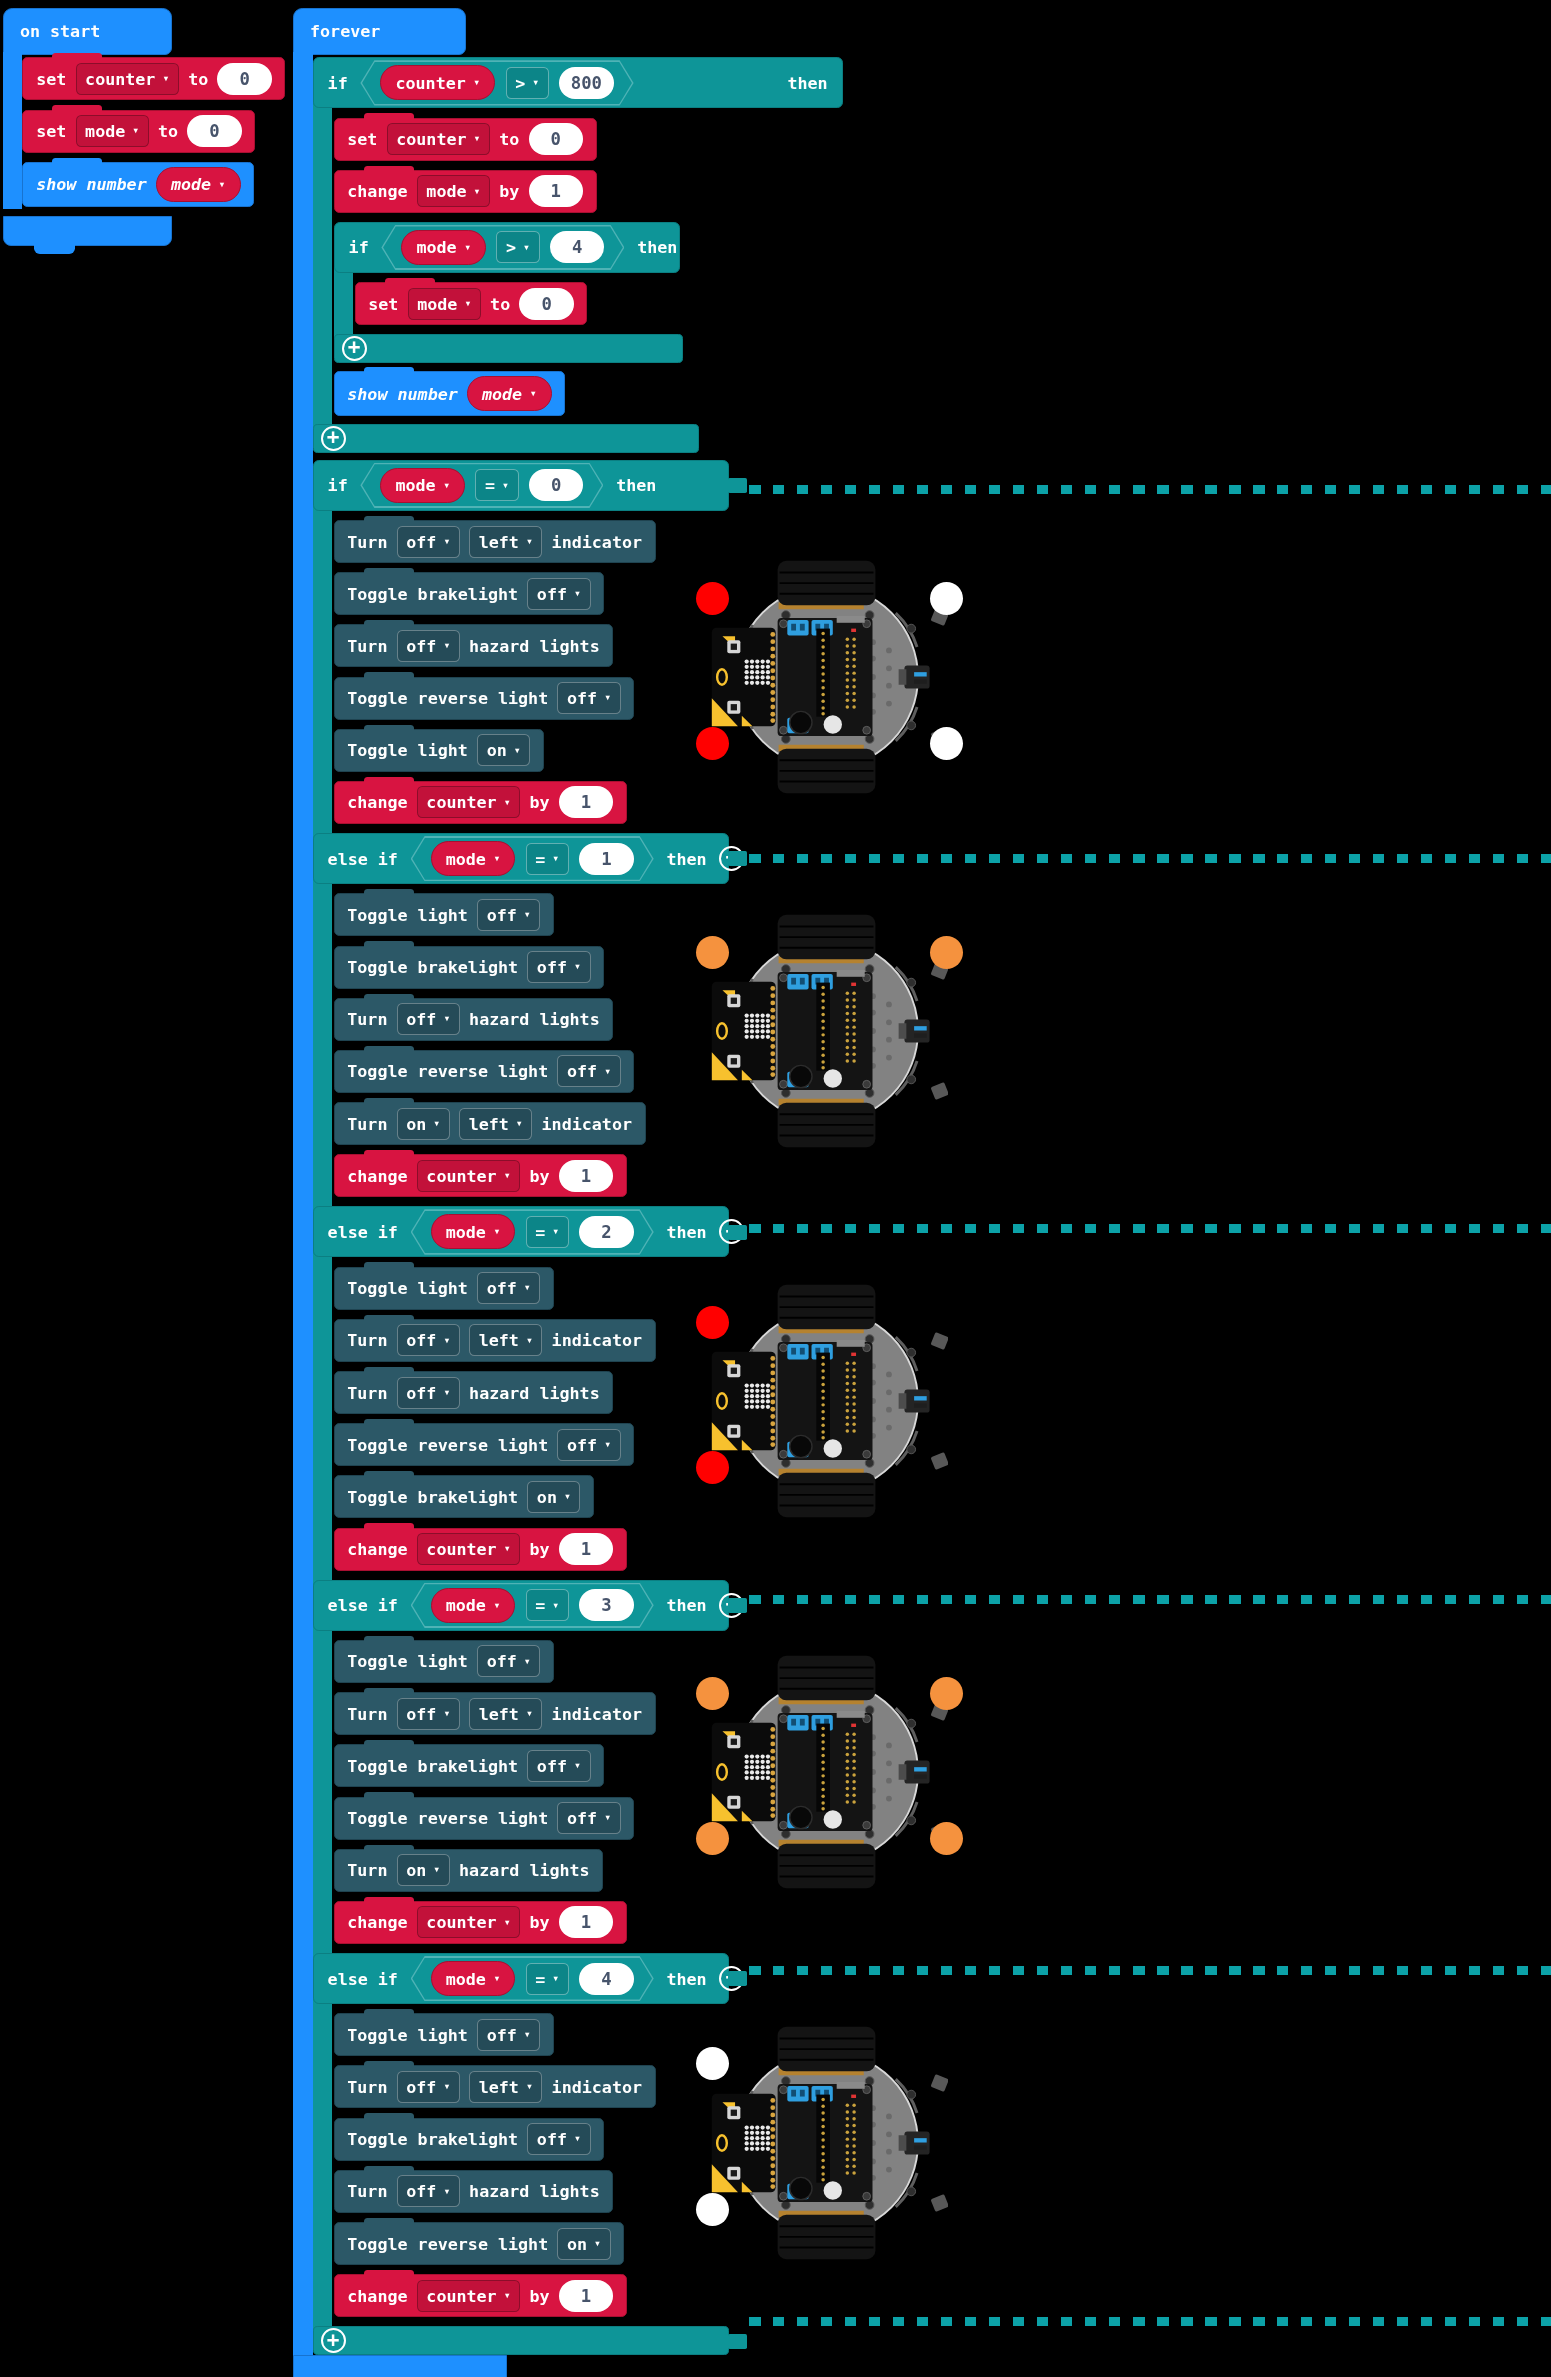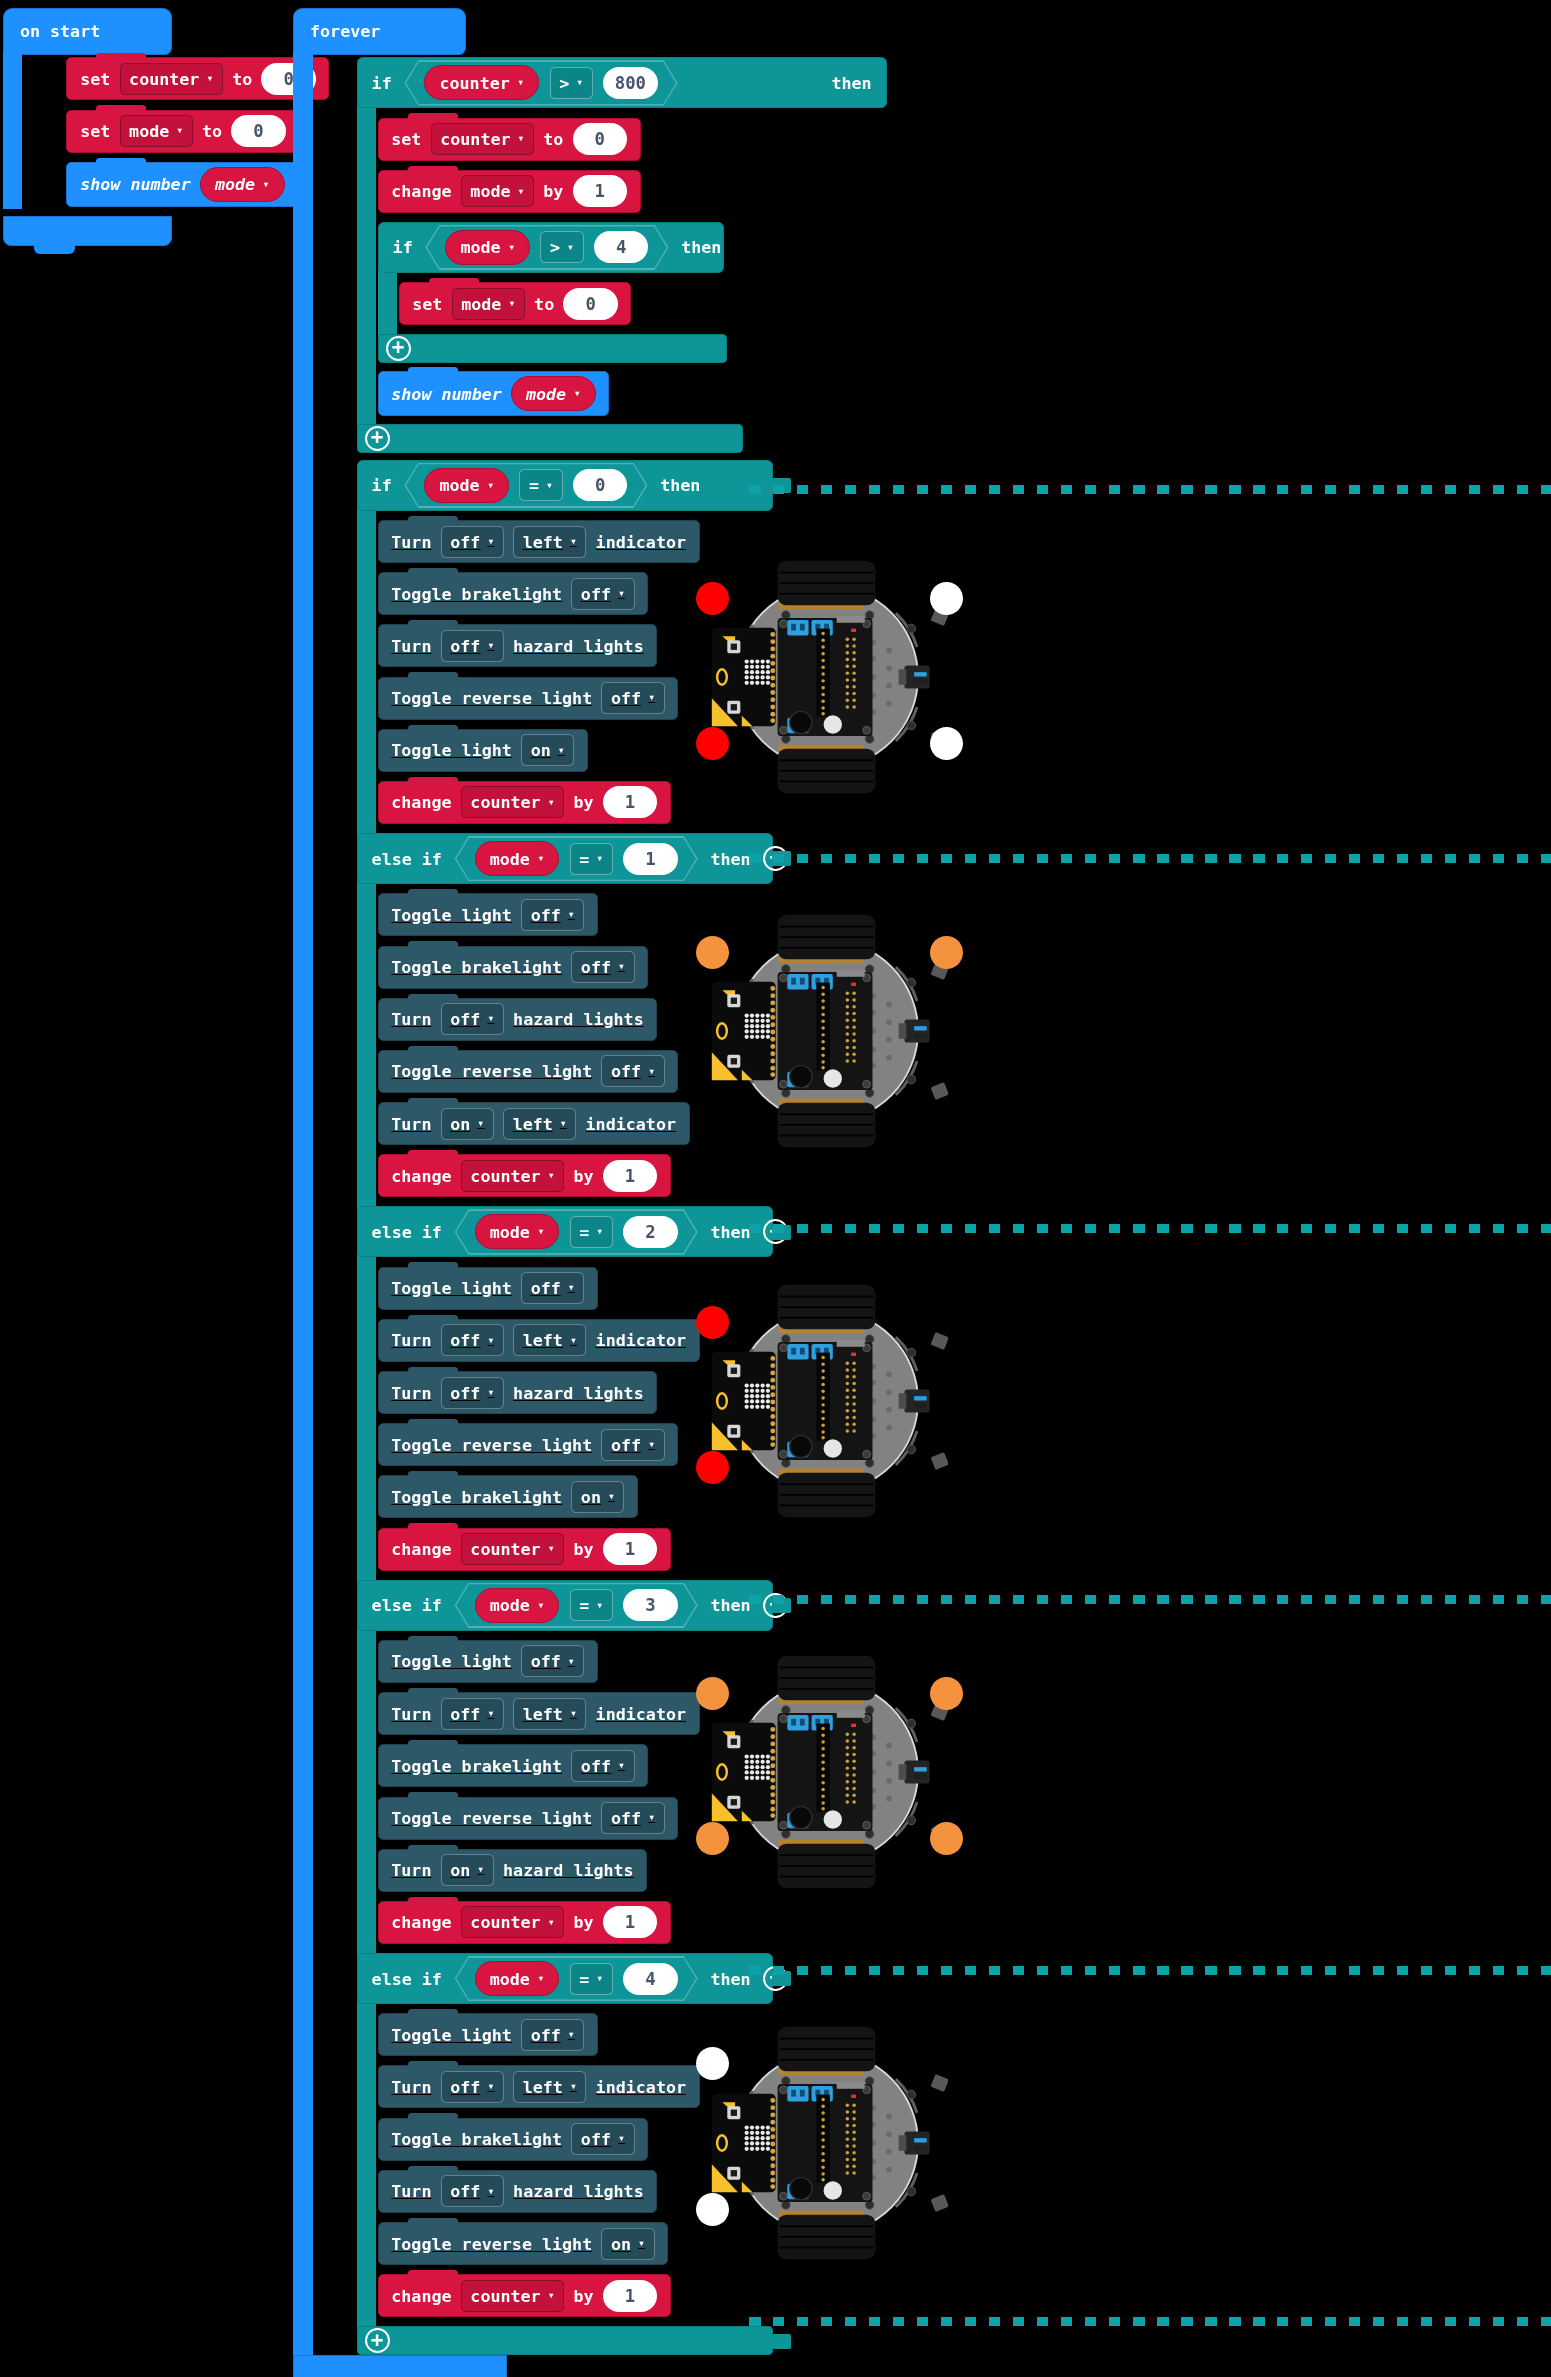--- a/index.html
+++ b/index.html
@@ -7,21 +7,21 @@
           font-family:"DejaVu Sans Mono","Liberation Mono",monospace;}
 
   
   .block-text{color:#fff;font-size:16.7px;font-weight:700;white-space:nowrap;}
   .caret{color:#fff;font-size:11.5px;line-height:1;}
 
   
   .hatblock{position:absolute;}
   .hat-bar{position:relative;display:flex;align-items:center;height:47px;padding:4px 16px;
            background:var(--blue);border:1.2px solid var(--blueBorder);border-radius:9.2px 9.2px 7px 0;box-sizing:border-box;}
-  .hat-body{position:relative;padding-left:44px;}
+  .hat-body{position:relative;}
   .hat-spine{position:absolute;left:0;top:-2.3px;bottom:-2.3px;width:19.6px;background:var(--blue);}
   .hat-stack{position:relative;margin-left:19.6px;padding-top:2.9px;}
   .bbar-blue{position:relative;background:var(--blue);border:1.2px solid var(--blueBorder);
              border-radius:0 0 8px 8px;box-sizing:border-box;}
   .bbar-blue::after{content:"";position:absolute;left:30px;bottom:-8.6px;width:41px;height:9.2px;
                     background:var(--blue);border-radius:0 0 5.8px 5.8px;}
 
   
   .cblock{position:relative;width:fit-content;}
   .spine{position:absolute;left:0;top:23px;bottom:14px;width:19.6px;background:var(--teal);}
@@ -43,21 +43,21 @@
   .hexo{display:inline-flex;background:var(--tealOutline);padding:1.7px;
         clip-path:polygon(14px 0%,calc(100% - 14px) 0%,100% 50%,calc(100% - 14px) 100%,14px 100%,0% 50%);}
   .hexi{display:inline-flex;align-items:center;gap:10.4px;padding:3.5px 18.4px;background:var(--teal);
         clip-path:polygon(12.7px 0%,calc(100% - 12.7px) 0%,100% 50%,calc(100% - 12.7px) 100%,12.7px 100%,0% 50%);}
 
   
   .stmt{position:relative;display:flex;align-items:center;gap:9.2px;height:43px;padding:0 12.7px;
         border-radius:5.2px;margin-bottom:9.2px;width:fit-content;box-sizing:border-box;}
   .stmt::before{content:"";position:absolute;top:-5.2px;left:29px;width:50px;height:7px;
                 border-radius:3.5px 3.5px 0 0;background:inherit;}
-  .stmt.slate{background:var(--slate);border:1.2px solid var(--slateBorder);text-decoration:underline;}
+  .stmt.slate{background:var(--slate);border:1.2px solid var(--slateBorder);}
   .stmt.crimson{background:var(--crimson);border:1.2px solid var(--crimsonBorder);}
   .stmt.blue{background:var(--blue);border:1.2px solid var(--blueBorder);height:45px;font-style:italic;}
 
   
   .field{display:inline-flex;align-items:center;gap:7px;height:30px;padding:0 8.6px;border-radius:5.2px;}
   .field .block-text{font-size:16.7px;}
   .field.slate{background:rgba(0,0,0,0.14);border:1.2px solid rgba(255,255,255,0.30);}
   .field.crimson{background:rgba(0,0,0,0.10);border:1.2px solid rgba(0,0,0,0.28);}
   .field.teal{background:rgba(0,0,0,0.10);border:1.2px solid rgba(255,255,255,0.35);}
   .pill{display:inline-flex;align-items:center;gap:7.5px;height:33px;padding:0 14px;border-radius:575px;

